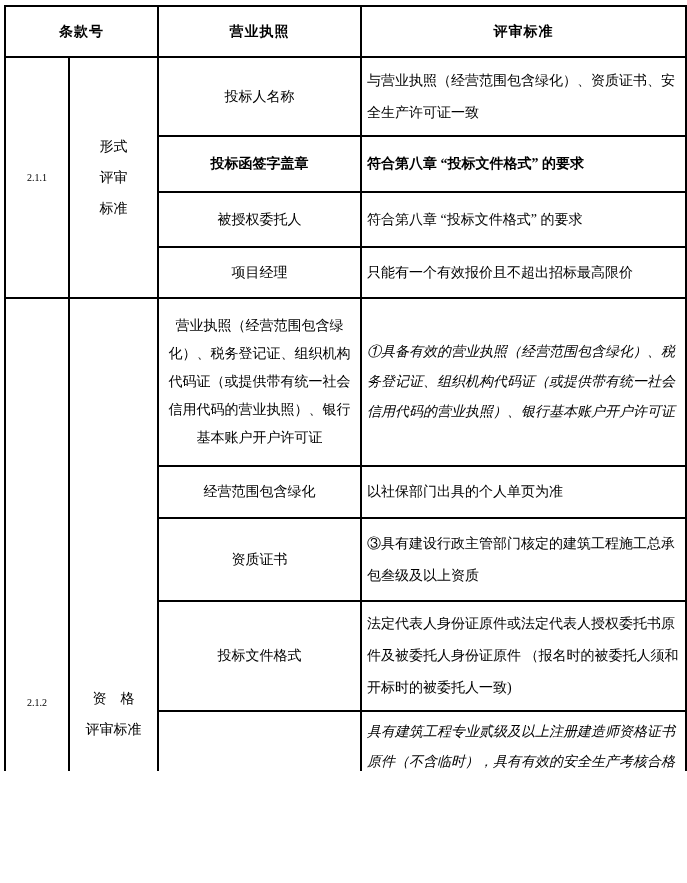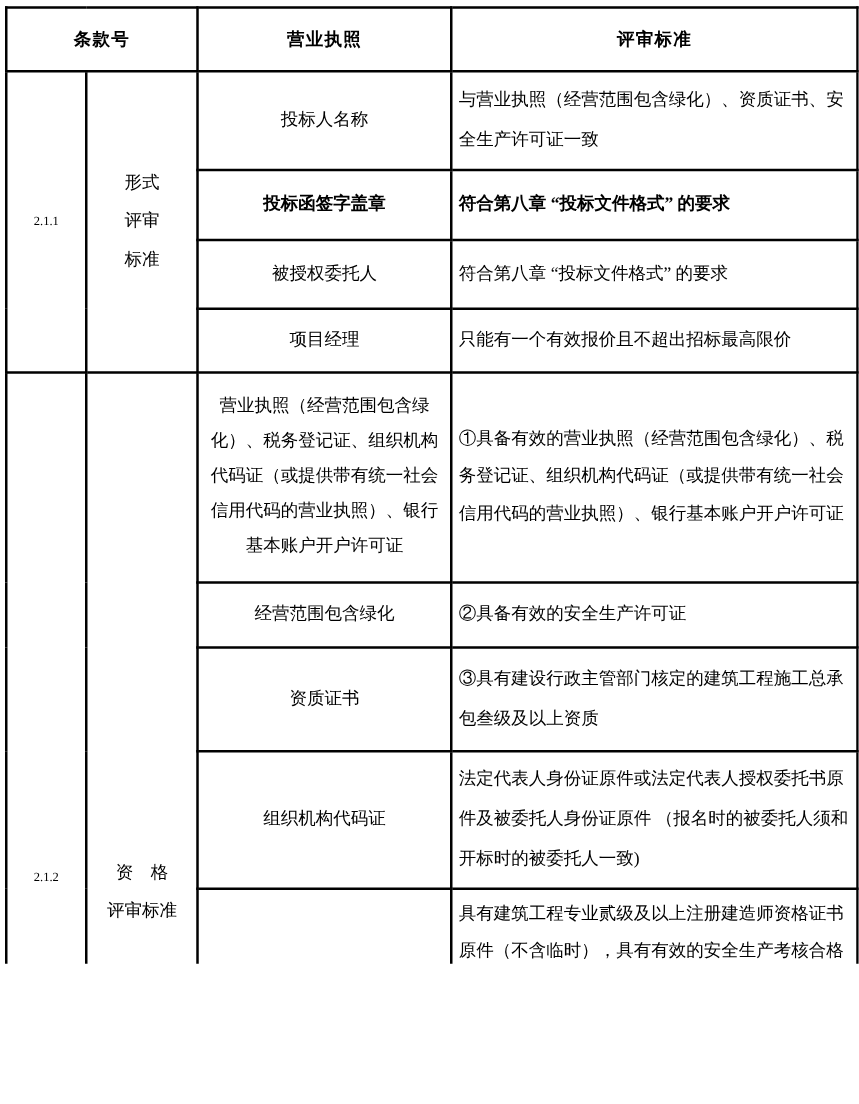--- a/index.html
+++ b/index.html
@@ -72,21 +72,21 @@
   td.factor-cell {
     text-align: center;
     line-height: 28px;
     padding: 0 5px;
   }
   td.standard-cell {
     text-align: left;
     line-height: 32px;
     padding: 2px 3px 2px 5px;
   }
-  td.standard-cell.tight { line-height: 30px; }
+  td.standard-cell.tight { line-height: 30px; font-style: italic; }
   td.empty-cell { background: #ffffff; }
 </style>
 </head>
 <body>
 
 <div class="page">
   <table class="eval-table">
     <colgroup>
       <col class="c-clause">
       <col class="c-category">
@@ -137,28 +137,28 @@
           <div class="anchor-pad-category">
             <div class="category-line">资　格</div>
             <div class="category-line">评审标准</div>
           </div>
         </td>
         <td class="factor-cell">营业执照（经营范围包含绿化）、税务登记证、组织机构代码证（或提供带有统一社会信用代码的营业执照）、银行基本账户开户许可证</td>
         <td class="standard-cell tight">①具备有效的营业执照（经营范围包含绿化）、税务登记证、组织机构代码证（或提供带有统一社会信用代码的营业执照）、银行基本账户开户许可证</td>
       </tr>
       <tr class="rh-b2">
         <td class="factor-cell">经营范围包含绿化</td>
-        <td class="standard-cell">②具备有效的安全生产许可证</td>
+        <td class="standard-cell">以社保部门出具的个人单页为准</td>
       </tr>
       <tr class="rh-b3">
         <td class="factor-cell">资质证书</td>
         <td class="standard-cell">③具有建设行政主管部门核定的建筑工程施工总承包叁级及以上资质</td>
       </tr>
       <tr class="rh-b4">
-        <td class="factor-cell">组织机构代码证</td>
+        <td class="factor-cell">投标文件格式</td>
         <td class="standard-cell">法定代表人身份证原件或法定代表人授权委托书原件及被委托人身份证原件 （报名时的被委托人须和开标时的被委托人一致)</td>
       </tr>
       <tr class="rh-b5">
         <td class="factor-cell">项目经理</td>
         <td class="standard-cell tight">具有建筑工程专业贰级及以上注册建造师资格证书原件（不含临时），具有有效的安全生产考核合格证原件，且具有有效的劳动合同原件和本单位为其办理的2017年1月以来不低于3个月的社会养老保险证明原件（以社保部门出具的个人单页为准）</td>
       </tr>
       <tr class="rh-b6">
         <td class="empty-cell"></td>
         <td class="empty-cell"></td>
       </tr>

